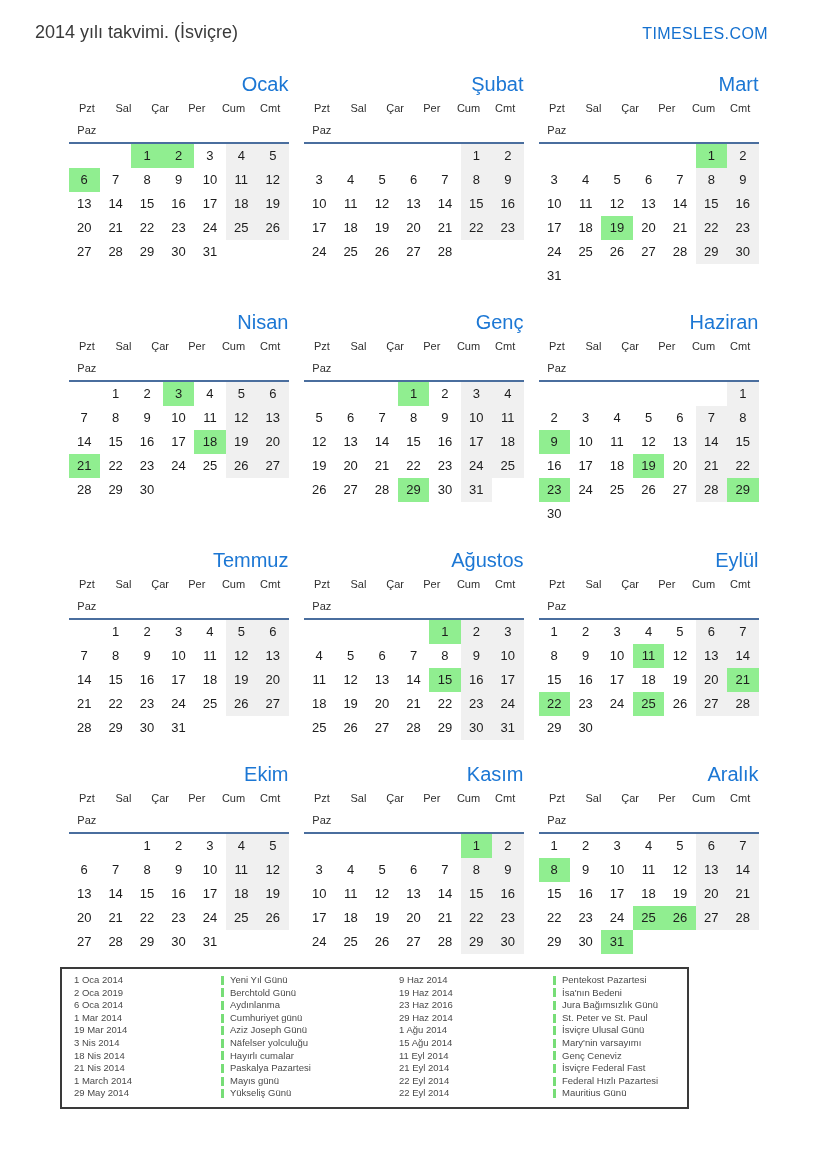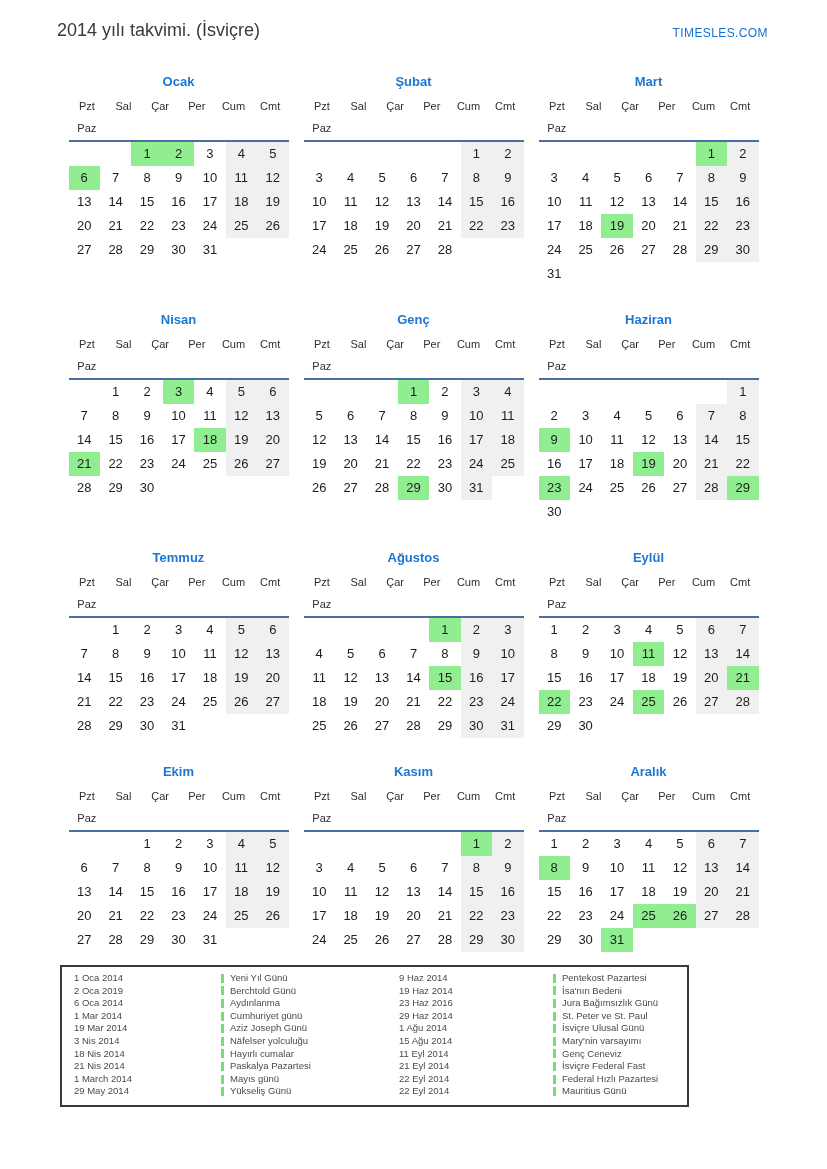--- a/index.html
+++ b/index.html
@@ -10,33 +10,33 @@
     --bar:#77dd77;
   }
   *{box-sizing:border-box;}
   html,body{margin:0;padding:0;}
   body{
     width:827px;height:1169px;background:#ffffff;
     font-family:"Liberation Sans","DejaVu Sans",sans-serif;
     position:relative;overflow:hidden;
   }
   .header{
-    display:flex;justify-content:space-between;align-items:center;
-    padding:20px 59px 0 57px;
+    display:flex;justify-content:space-between;align-items:flex-end;
+    padding:20px 59px 0 35px;
   }
   .page-title{font-size:18px;color:#3a3a3a;}
-  .site-link{font-size:12px;color:#1470cf;margin-top:5px;letter-spacing:0.4px;text-decoration:none;cursor:pointer;}
+  .site-link{font-size:16px;color:#1470cf;margin-top:5px;letter-spacing:0.4px;text-decoration:none;cursor:pointer;}
   .months{
     width:690px;margin:33px auto 0;
     display:grid;grid-template-columns:repeat(3,220px);
     column-gap:15px;row-gap:26px;align-items:start;
   }
   .month-title{
-    text-align:center;color:var(--accent);font-size:13px;
-    margin-bottom:6px;line-height:16px;font-weight:bold;
+    text-align:right;color:var(--accent);font-size:20px;
+    margin-bottom:6px;line-height:16px;
   }
   .weekdays{
     display:grid;grid-template-columns:repeat(6,1fr);
     border-bottom:2px solid var(--underline);
   }
   .weekday{
     text-align:center;font-size:11px;color:#2f2f2f;
     padding:4px 0 6px;
   }
   .days{display:grid;grid-template-columns:repeat(7,1fr);}

